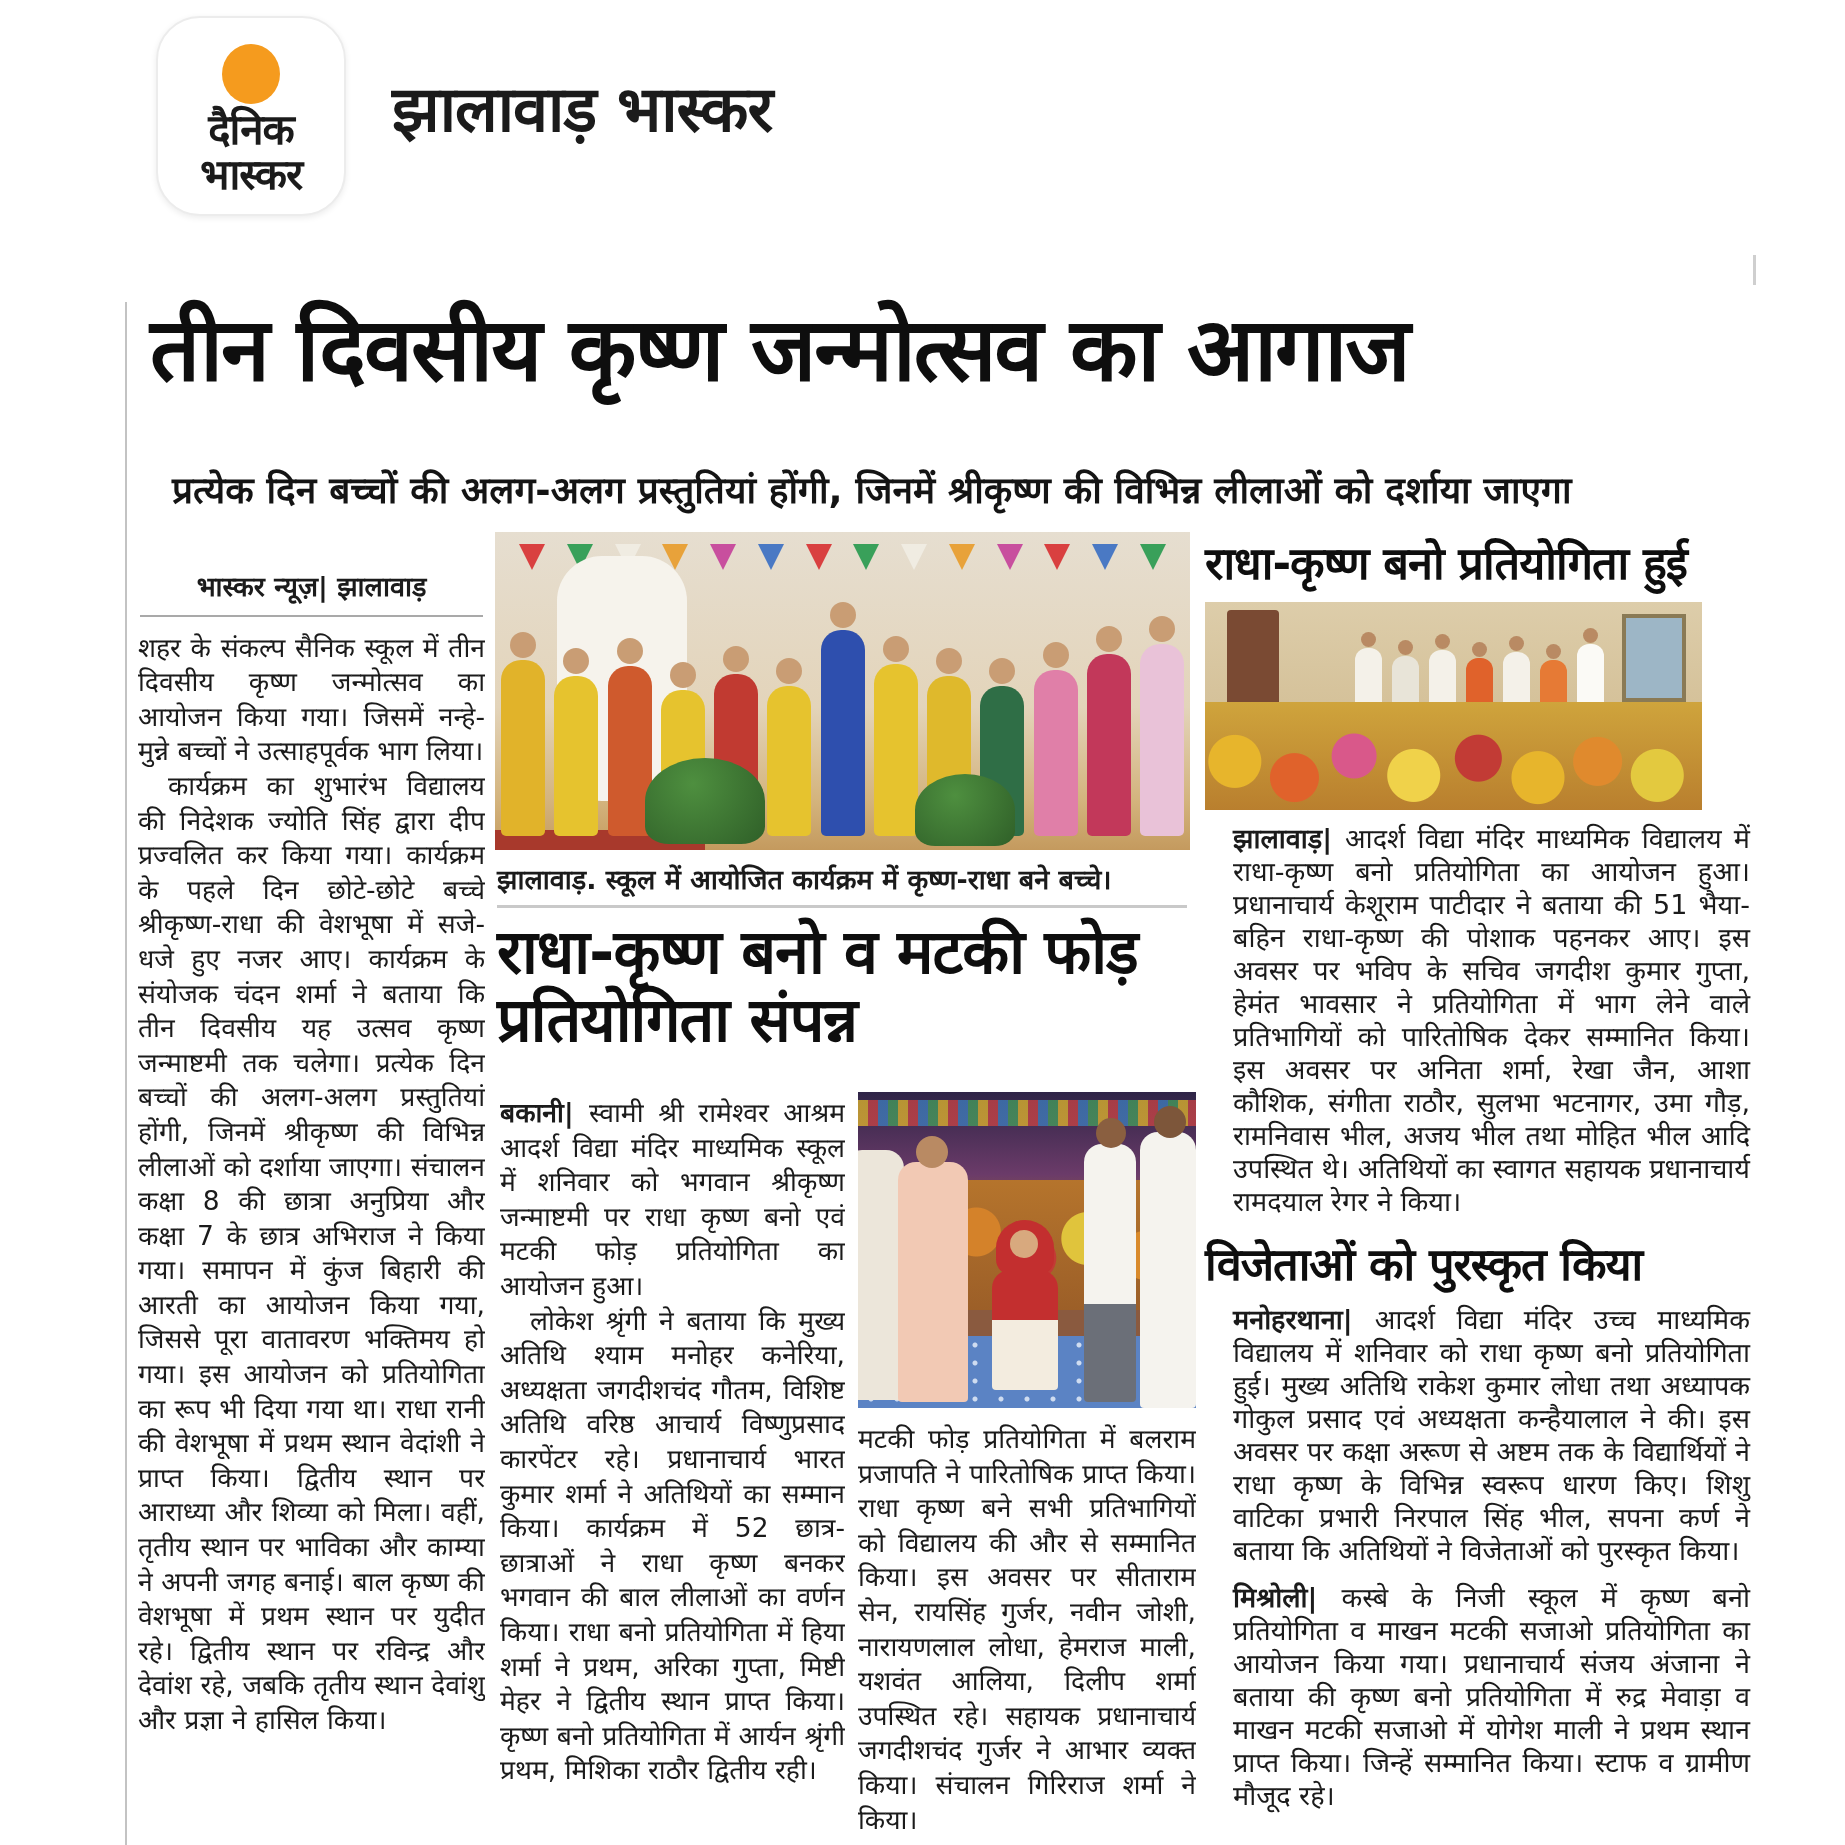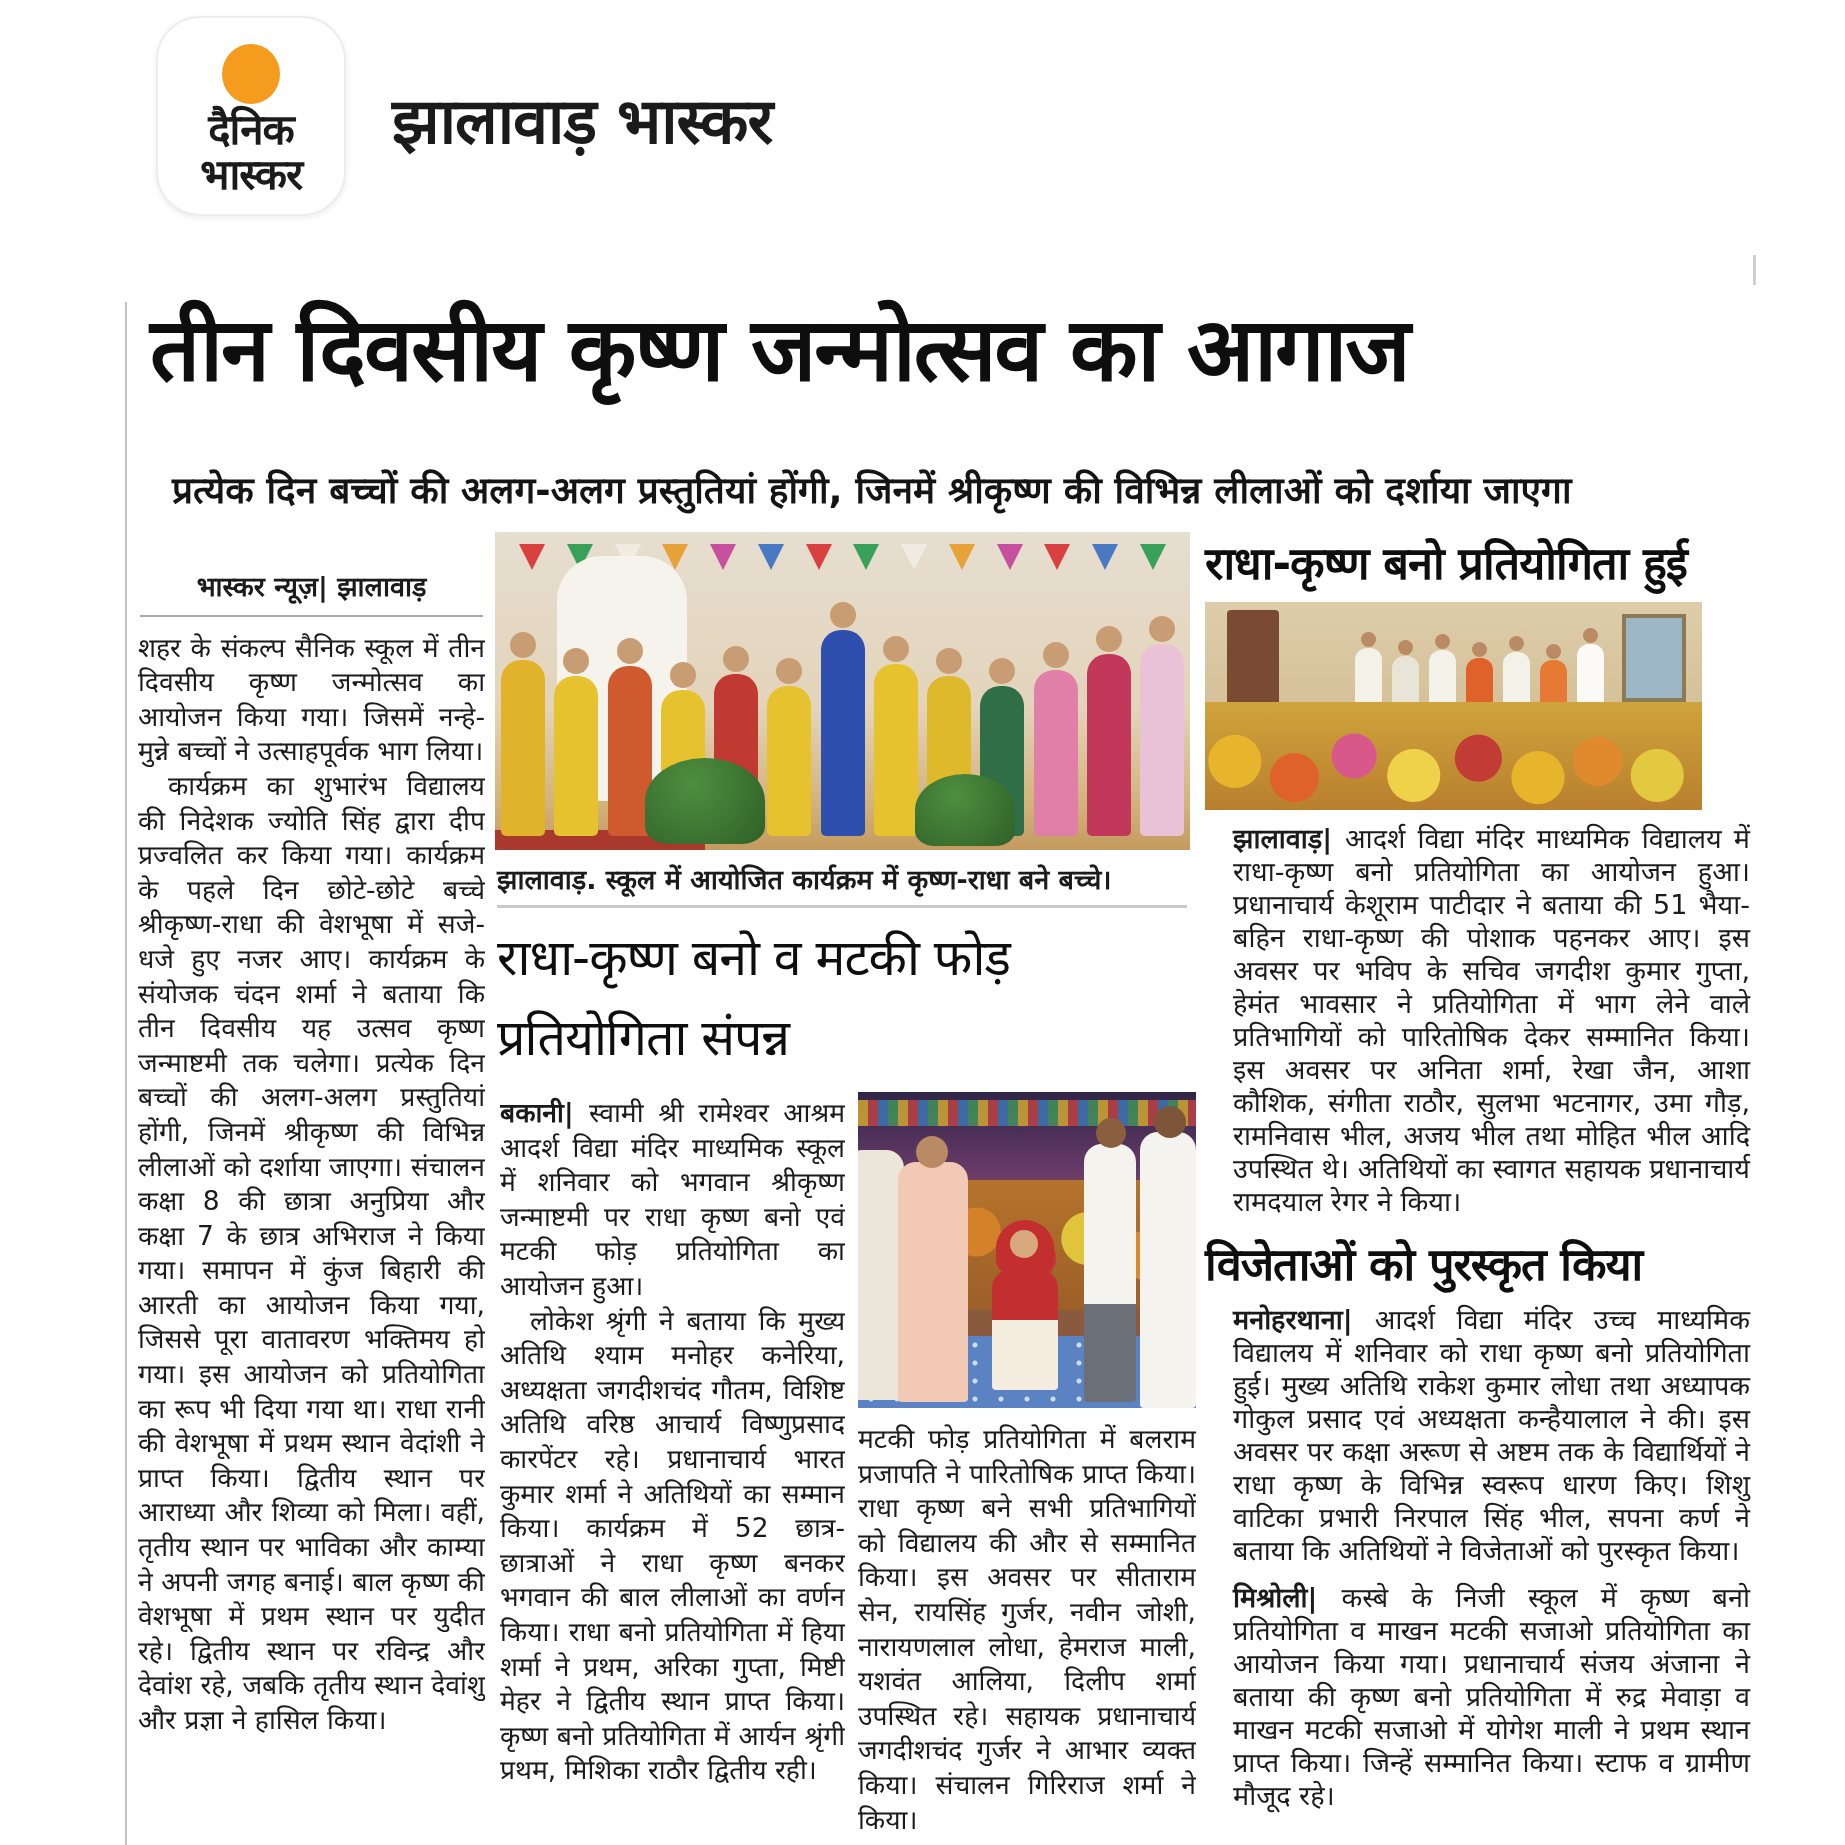--- a/index.html
+++ b/index.html
@@ -6,21 +6,21 @@
   body{width:1845px;height:1845px;overflow:hidden;font-family:"DejaVu Sans",sans-serif;color:#1b1b1b;}
   #page{position:relative;width:1845px;height:1845px;background:#ffffff;}
   .abs{position:absolute;}
 
   
   .logo-box{left:156px;top:16px;width:186px;height:196px;border-radius:44px;background:#fff;
             border:2px solid #ececec;box-shadow:0 2px 6px rgba(0,0,0,.08);text-align:center;}
   .logo-dot{width:58px;height:60px;border-radius:50%;background:#F59B1E;margin:26px auto 4px auto;}
   .logo-t1{font-weight:700;font-size:42px;line-height:44px;letter-spacing:-1px;}
   .logo-t2{font-weight:700;font-size:42px;line-height:46px;letter-spacing:-1px;}
-  .mast-title{left:392px;top:76px;font-size:63px;font-weight:700;letter-spacing:-1px;white-space:nowrap;}
+  .mast-title{left:392px;top:64px;font-size:63px;font-weight:700;letter-spacing:-1px;white-space:nowrap;}
   .mast-date{left:892px;top:78px;font-size:63px;font-weight:600;color:#8d8d8d;white-space:nowrap;}
 
   
   .left-rule{left:125px;top:302px;width:2px;height:1543px;background:#c3c3c3;}
   .tr-tick{left:1753px;top:255px;width:3px;height:30px;background:#cfcfcf;}
 
   
   .headline{left:150px;top:290px;width:1600px;font-size:88px;line-height:120px;font-weight:700;
             letter-spacing:-2px;white-space:nowrap;color:#0e0e0e;}
   .subheadline{left:172px;top:463px;width:1560px;font-size:37px;font-weight:700;white-space:nowrap;color:#141414;}
@@ -32,21 +32,21 @@
   .para{margin:0;}
   .para.indent{text-indent:30px;}
   .lead{font-weight:700;}
 
   .leftcol{left:138px;top:538px;width:347px;height:1290px;overflow:hidden;margin-top:32px;}
   .midcol1{left:500px;top:1096px;width:345px;height:749px;overflow:hidden;}
   .midcol2-text{left:858px;top:1422px;width:338px;height:423px;overflow:hidden;}
 
   .caption{left:497px;top:860px;width:695px;font-size:27px;font-weight:700;white-space:nowrap;}
   .cap-rule{left:497px;top:905px;width:690px;height:3px;background:#c9c9c9;}
-  .sec2-head{left:497px;top:918px;width:705px;font-size:50px;line-height:80px;font-weight:400;letter-spacing:-1px;color:#0e0e0e;}
+  .sec2-head{left:497px;top:918px;width:705px;font-size:61px;line-height:68px;font-weight:700;letter-spacing:-1px;color:#0e0e0e;}
 
   .rightcol{left:1205px;top:531px;width:545px;}
   .r-head{font-size:45px;font-weight:700;letter-spacing:-1px;white-space:nowrap;color:#0e0e0e;margin:0 0 10px 0;}
   .r-para{font-size:27px;line-height:33px;text-align:justify;margin-left:28px;}
   .r-gap{height:14px;}
 
   
   .photo1{left:495px;top:532px;width:695px;height:318px;overflow:hidden;
           background:linear-gradient(180deg,#e6ded0 0%,#e3d4ba 55%,#d3b37c 85%,#c49a5e 100%);}
   .curtain{position:absolute;left:62px;top:24px;width:130px;height:245px;background:#f6f3ec;border-radius:45px;}

